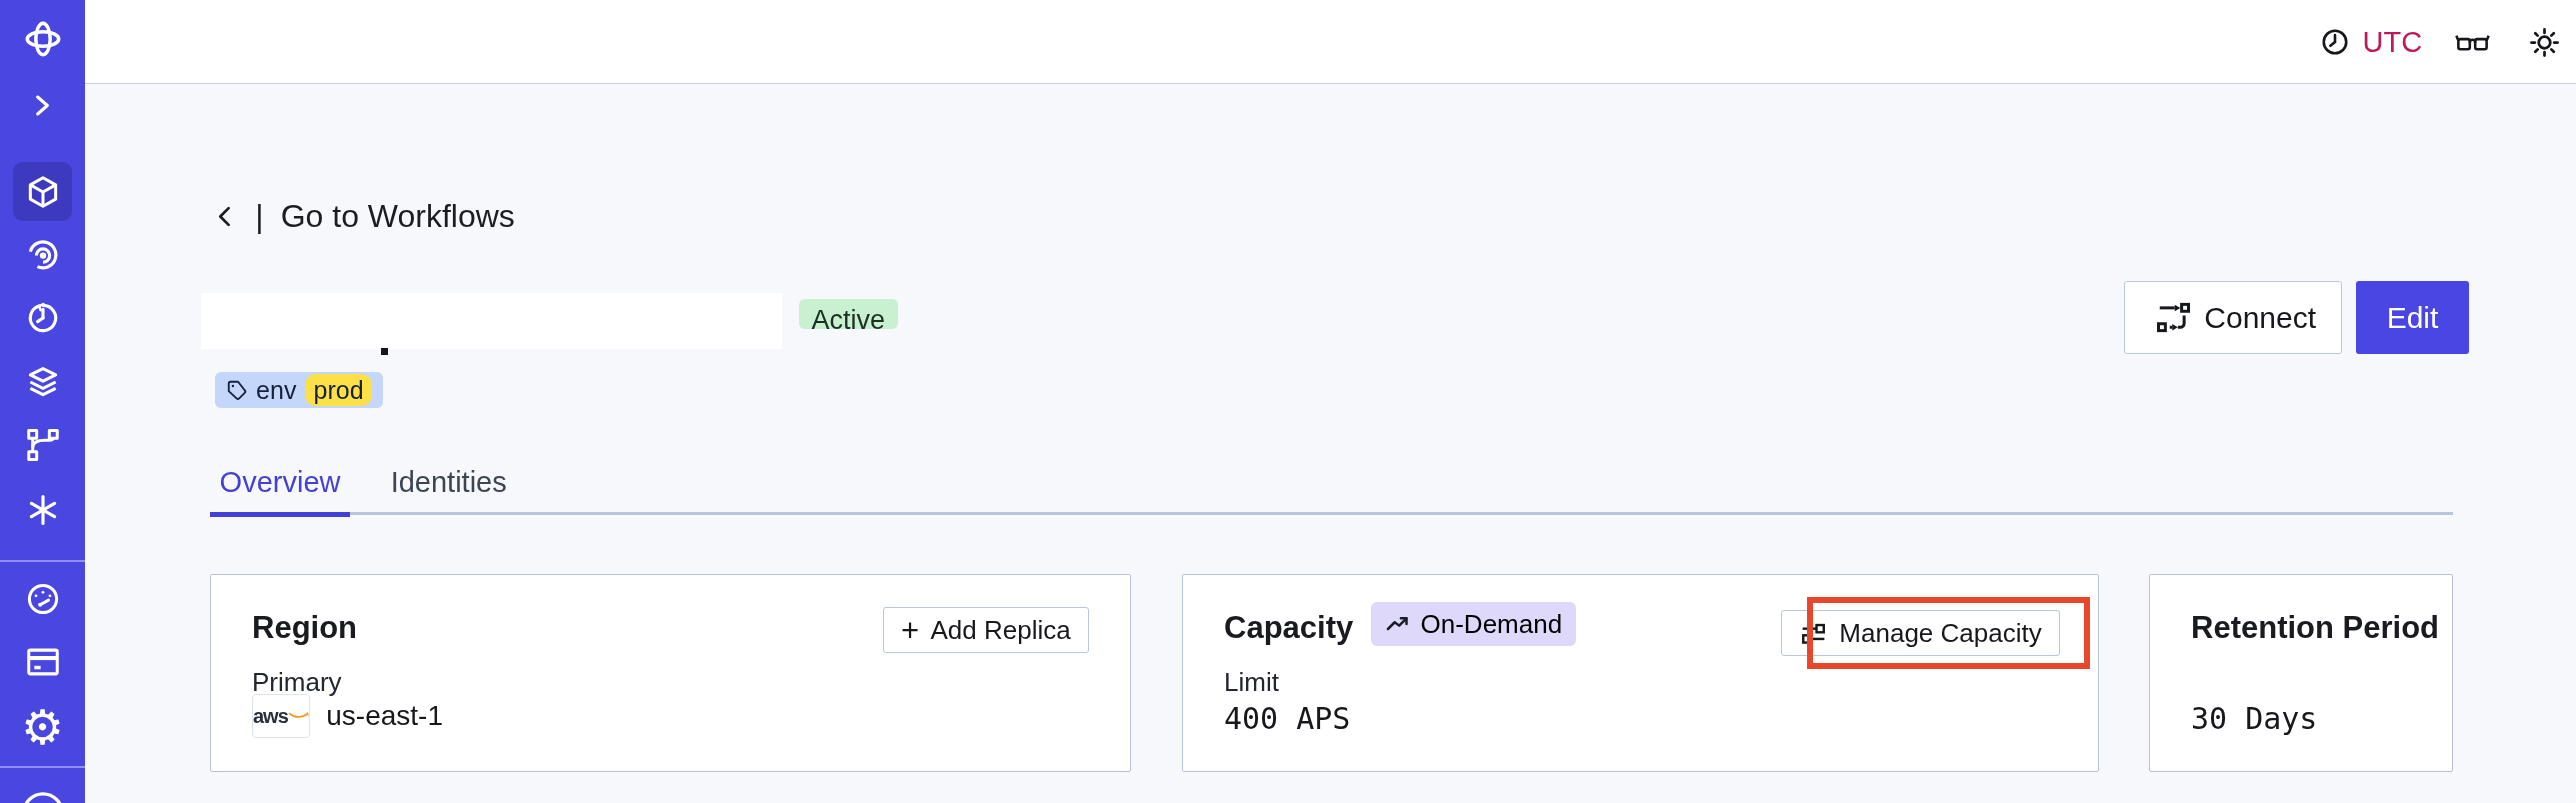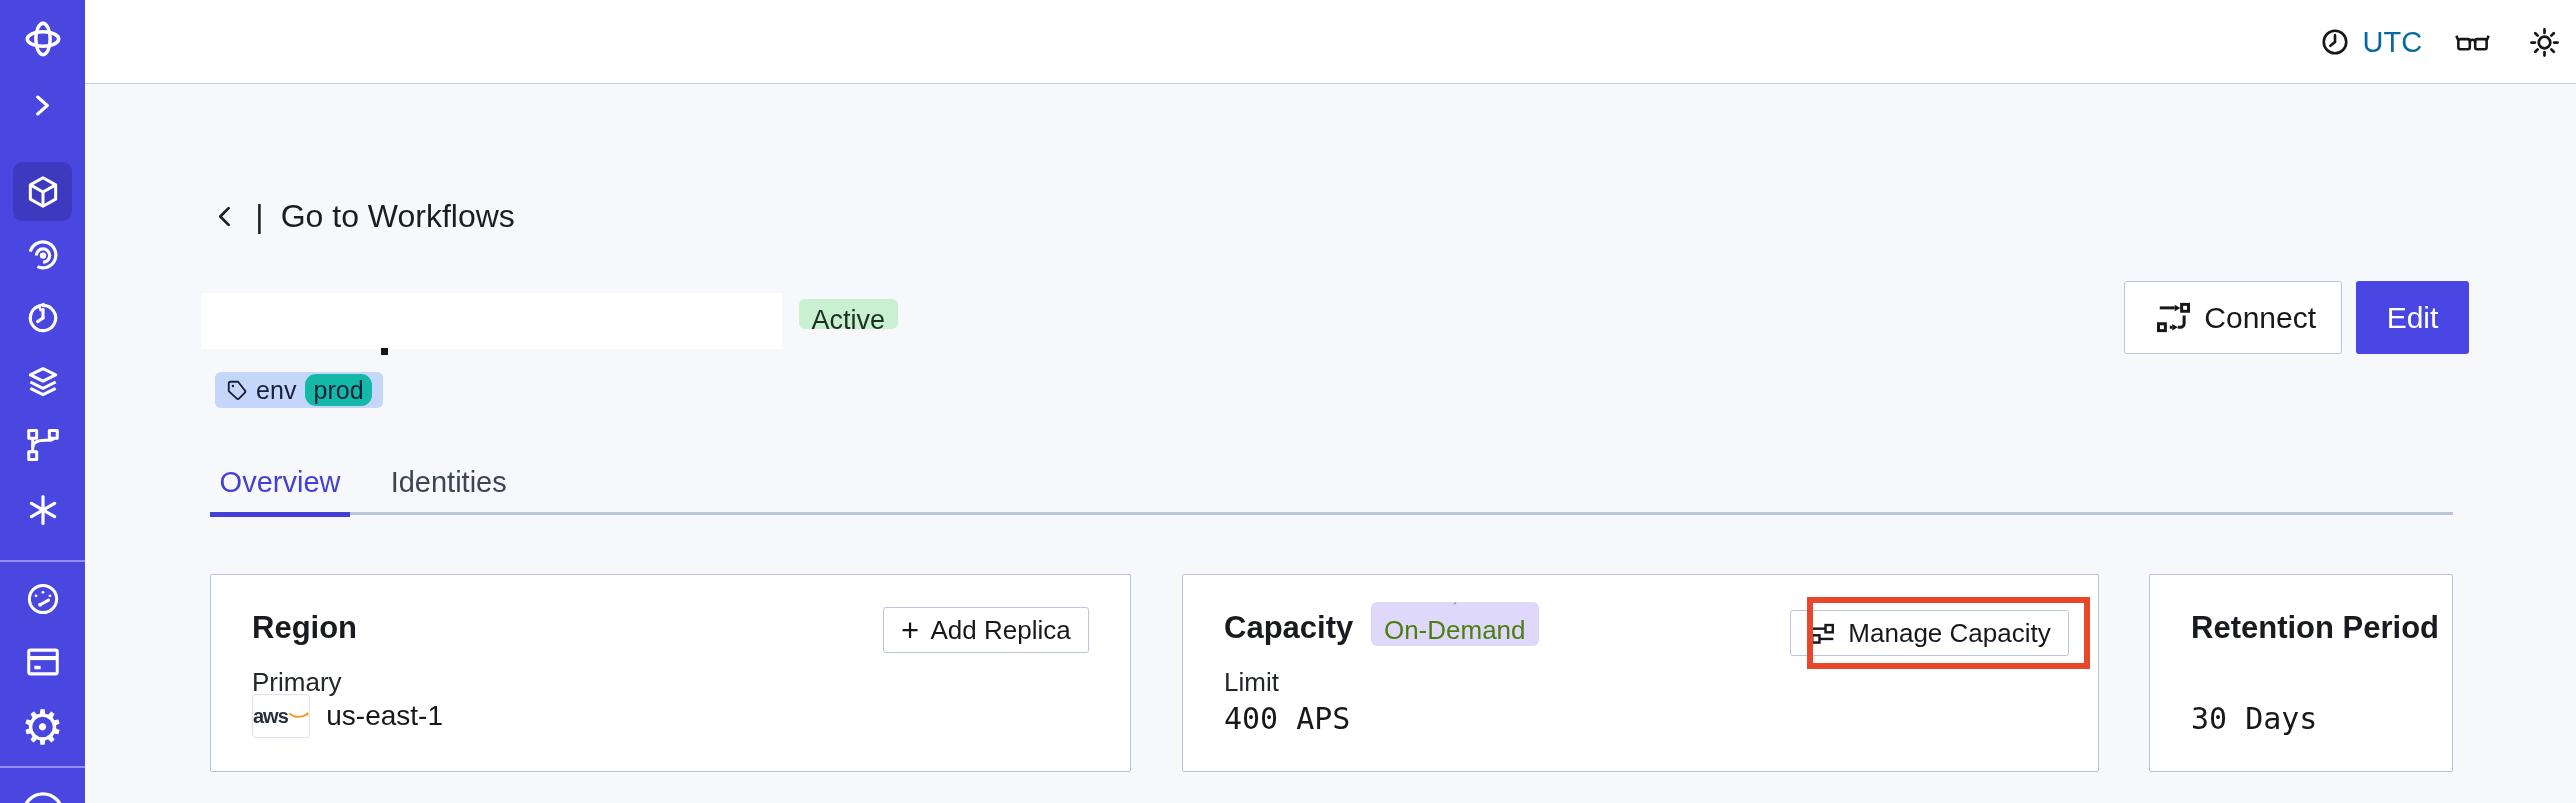--- a/index.html
+++ b/index.html
@@ -11,60 +11,60 @@
   .sidebar { position:absolute; left:0; top:0; width:85px; height:804px; background:#4a47e0; z-index:5; }
   .nav-item { position:absolute; left:0; width:85px; display:flex; justify-content:center; align-items:center; cursor:pointer; }
   .nav-item svg { display:block; }
   .active-pill { position:absolute; left:12.5px; top:162px; width:59px; height:59px; border-radius:9.6px; background:#3d3ac0; }
   .sidebar-divider { position:absolute; left:0; width:85px; height:1.9px; background:rgba(255,255,255,0.4); }
   .gear-glyph { font-family:"DejaVu Sans", sans-serif; font-size:48px; line-height:48px; color:#fff; }
 
   
   .topbar { position:absolute; left:85px; top:0; width:2491px; height:84px; background:#ffffff; border-bottom:1.9px solid #c7cfe0; z-index:4; }
   .tz { position:absolute; left:2235px; top:21px; height:42px; display:flex; align-items:center; gap:12.5px; cursor:pointer; }
-  .tz-label { font-size:29px; color:#0369a1; }
+  .tz-label { font-size:29px; color:#be185d; }
   .icon-btn { position:absolute; top:19px; width:46px; height:46px; display:flex; align-items:center; justify-content:center; cursor:pointer; }
 
   
   .breadcrumb { position:absolute; left:213px; top:192px; height:48px; display:flex; align-items:center; gap:15.3px; font-size:32px; font-weight:500; color:#1b1d23; }
   .breadcrumb .crumb { cursor:pointer; }
   .crumb-divider { margin:0 1.9px; color:#1b1d23; }
 
   
   .title-redaction { position:absolute; left:201px; top:293px; width:581px; height:56px; background:#ffffff; }
   .redaction-artifact { position:absolute; left:381px; top:348px; width:6.7px; height:6.7px; background:#15161a; }
   .badge-active { position:absolute; left:799px; top:299px; height:30px; line-height:42px; padding:0 12.5px; border-radius:5.8px; background:#c9f1d1; color:#1c2f22; font-size:27px; }
 
   .tag { position:absolute; left:215px; top:372px; height:36px; display:flex; align-items:center; gap:8.6px; padding:0 10.5px; border-radius:5.8px; background:#c5d6fb; color:#17203a; font-size:25px; cursor:pointer; }
-  .tag-value { background:#14b8a6; border-radius:11px; padding:1.9px 8.6px; }
+  .tag-value { background:#fde047; border-radius:11px; padding:1.9px 8.6px; }
 
   
   .btn { display:flex; align-items:center; justify-content:center; gap:13.4px; background:#fff; border:1.9px solid #b9c6de; border-radius:2.9px; color:#17181c; cursor:pointer; font-family:"Liberation Sans",sans-serif;padding-left:6px; }
   .btn-connect { position:absolute; left:2124px; top:281px; width:218px; height:73px; font-size:30px; }
   .btn-edit { position:absolute; left:2356px; top:281px; width:113px; height:73px; background:#4a46e3; border:none; border-radius:2.9px; color:#fff; font-size:30px; display:flex; align-items:center; justify-content:center; cursor:pointer; }
 
   
   .tabs { position:absolute; left:210px; top:460px; width:2243px; display:flex; border-bottom:3.8px solid #bac4da; }
   .tab { padding:5.8px 9.6px 13.4px 9.6px; margin-right:31px; font-size:29px; color:#3d4452; cursor:pointer; border-bottom:5.8px solid transparent; margin-bottom:-4.8px; }
   .tab.active { color:#4440d6; border-bottom-color:#4440d6; font-weight:500; }
 
   
   .card { position:absolute; top:574px; height:198px; background:#fff; border:1.9px solid #b6c2d9; border-radius:1.9px; }
   .card-region { left:210px; width:921px; }
   .card-capacity { left:1182px; width:917px; }
   .card-retention { left:2149px; width:304px; }
   .card-title { position:absolute; left:41px; top:35px; font-size:31px; font-weight:600; color:#191b21; }
   .card-title-row { position:absolute; left:41px; top:27px; display:flex; align-items:flex-end; gap:17.3px; }
   .card-title-row .card-title { position:static; }
-  .badge-ondemand { height:44px; display:flex; align-items:center; gap:9.6px; padding:0 13.4px; border-radius:5.8px; background:#ded9fa; color:#4d7c0f; font-size:26px;flex-direction:column; }
+  .badge-ondemand { height:44px; display:flex; align-items:center; gap:9.6px; padding:0 13.4px; border-radius:5.8px; background:#ded9fa; color:#000000; font-size:26px; }
   .card-label { position:absolute; left:41px; top:92px; font-size:26px; color:#23262e; }
   .mono-value { position:absolute; left:41px; top:126px; font-size:30px; font-family:"DejaVu Sans Mono", monospace; color:#17181c; }
   .card-btn { position:absolute; height:46px; font-size:26px; padding:0 17.3px; gap:11.5px; }
   .btn-add-replica { right:41px; top:32px; }
-  .btn-manage { right:29px; top:35px; }
+  .btn-manage { right:38px; top:35px; }
   .plus-glyph { font-size:31px; font-weight:400; line-height:29px; }
   .highlight-box { position:absolute; left:624px; top:22px; width:283px; height:72px; border:6.7px solid #e8472b; pointer-events:none; }
 
   .region-value-row { position:absolute; left:41px; top:119px; display:flex; align-items:center; gap:16.3px; }
   .aws-chip { width:58px; height:44px; background:#fff; border:1.9px solid #dde3ee; border-radius:3.8px; display:flex; flex-direction:row; align-items:center; justify-content:center; }
   .aws-text { font-size:20px; font-weight:700; letter-spacing:-1px; color:#252f3e; line-height:19px; }
   .region-value { font-size:28px; color:#17181c; }
 </style>
 </head>
 <body>

